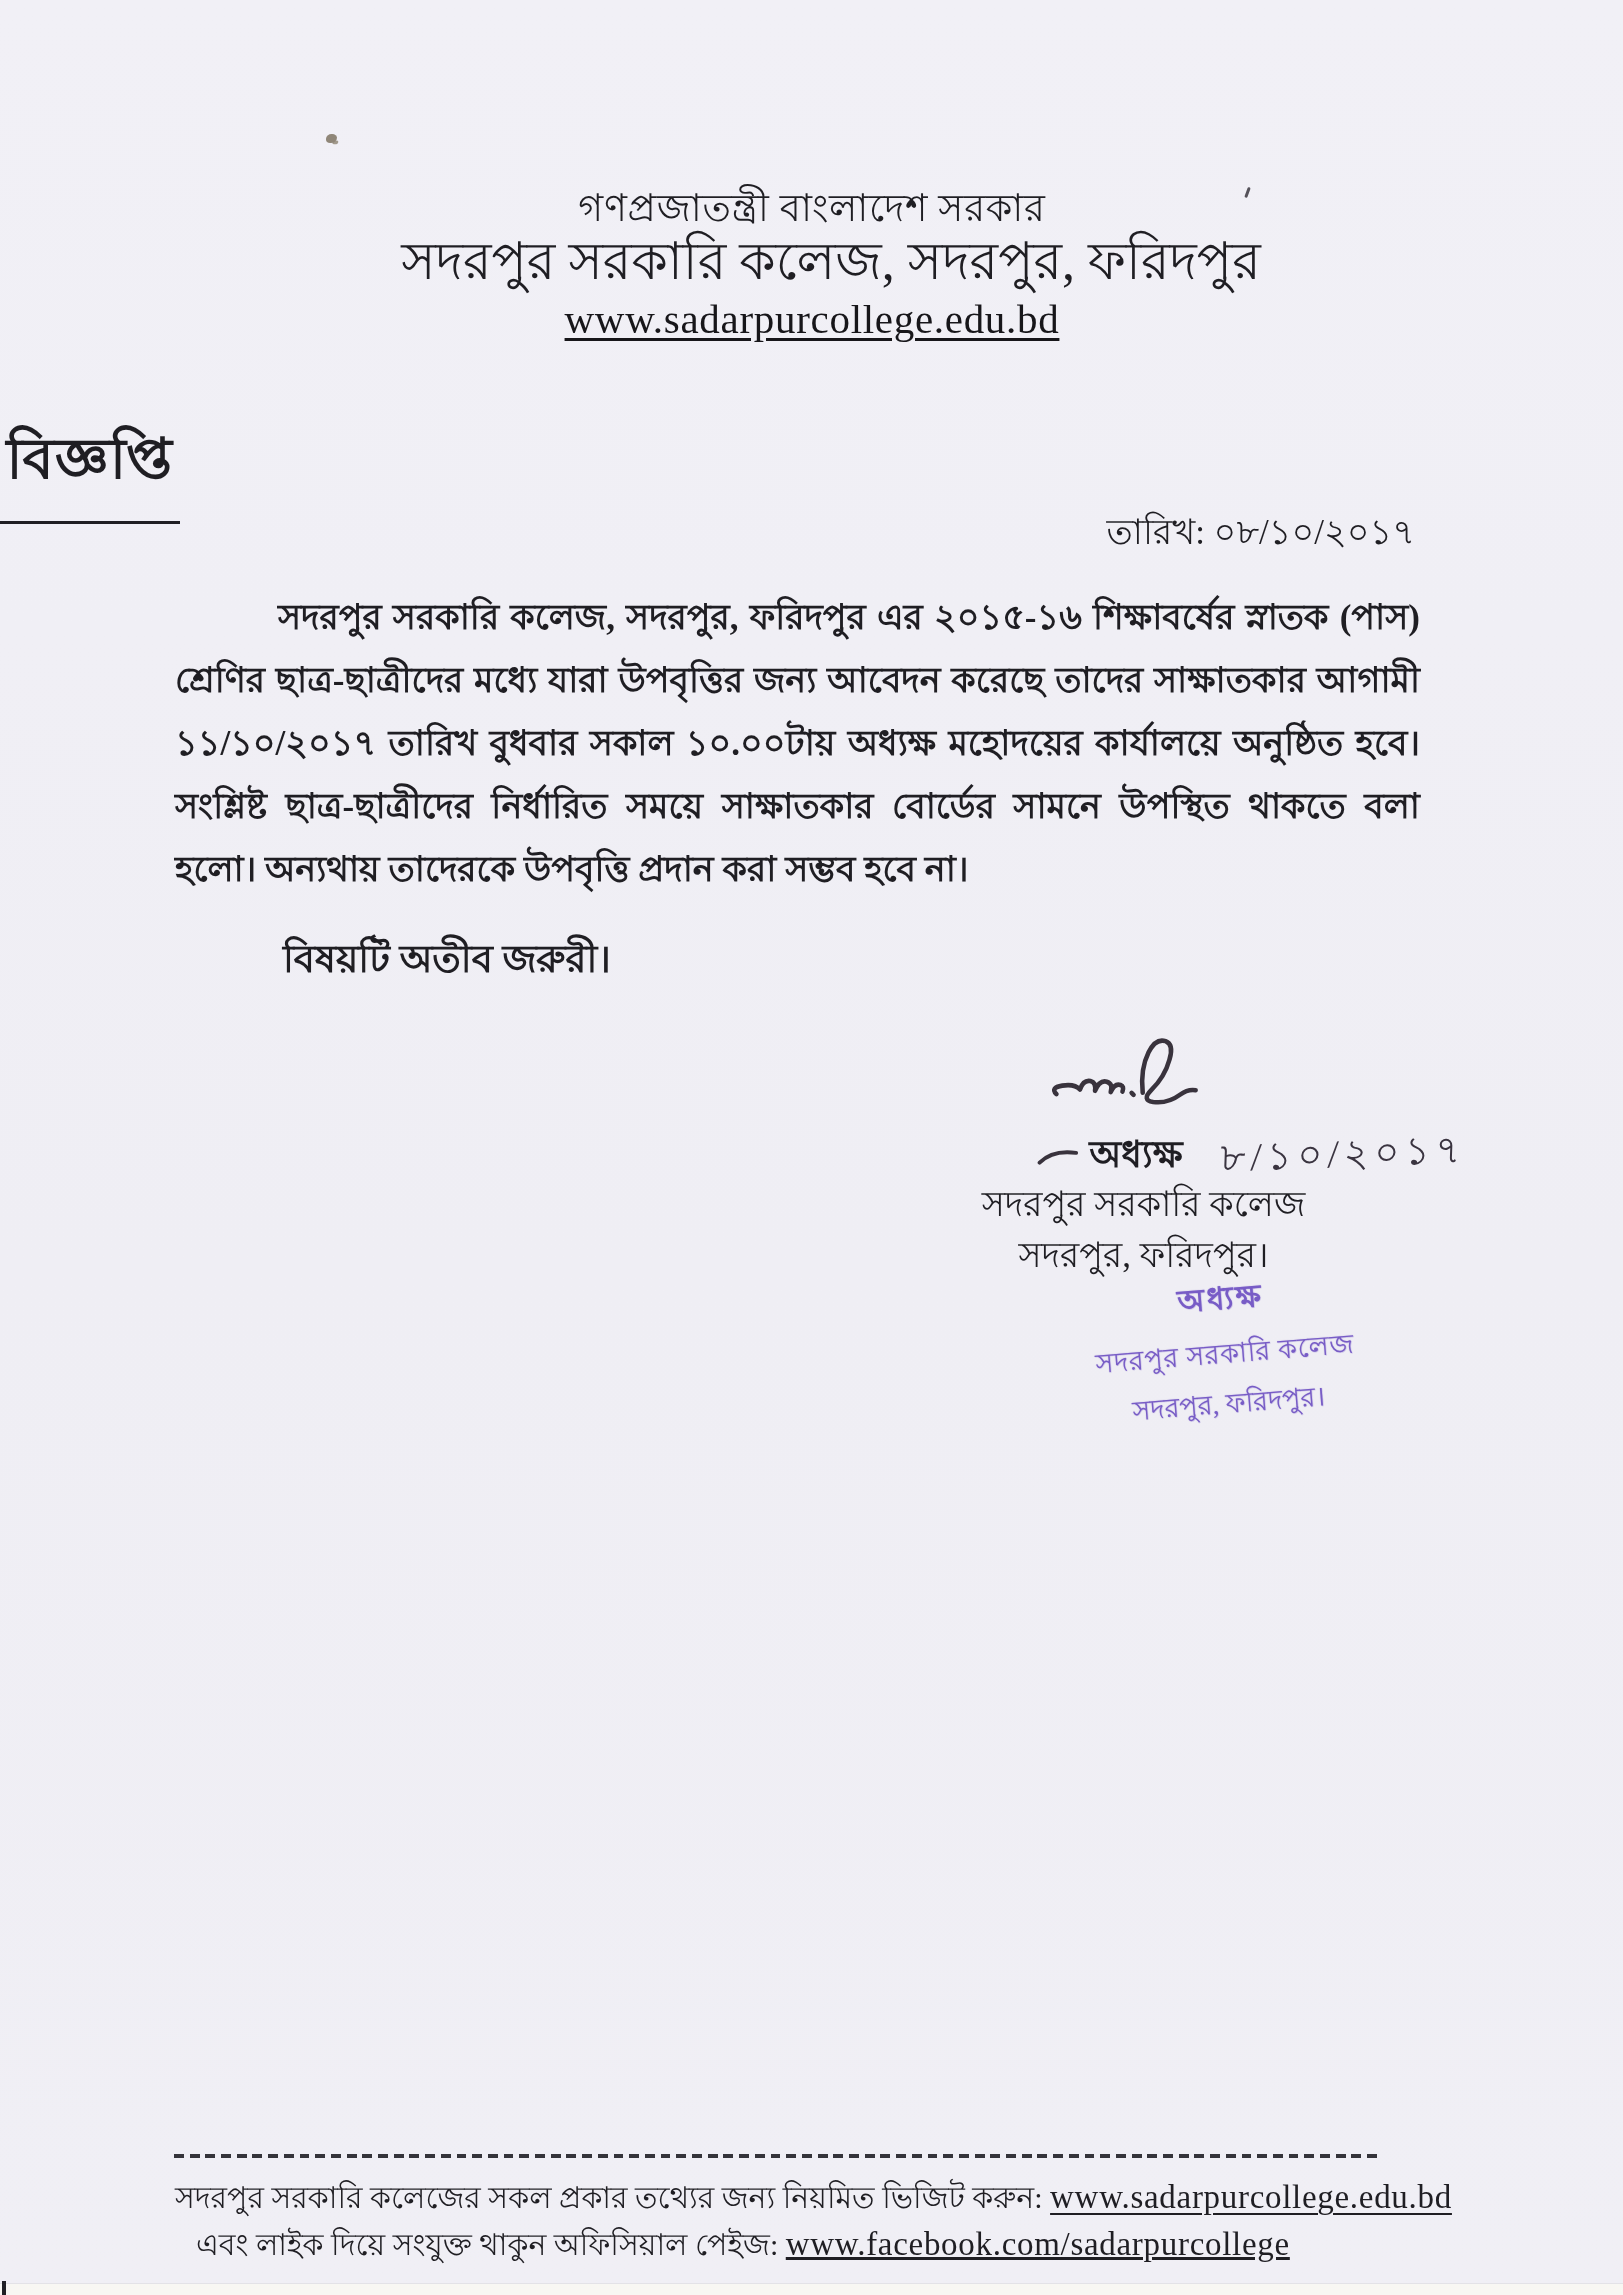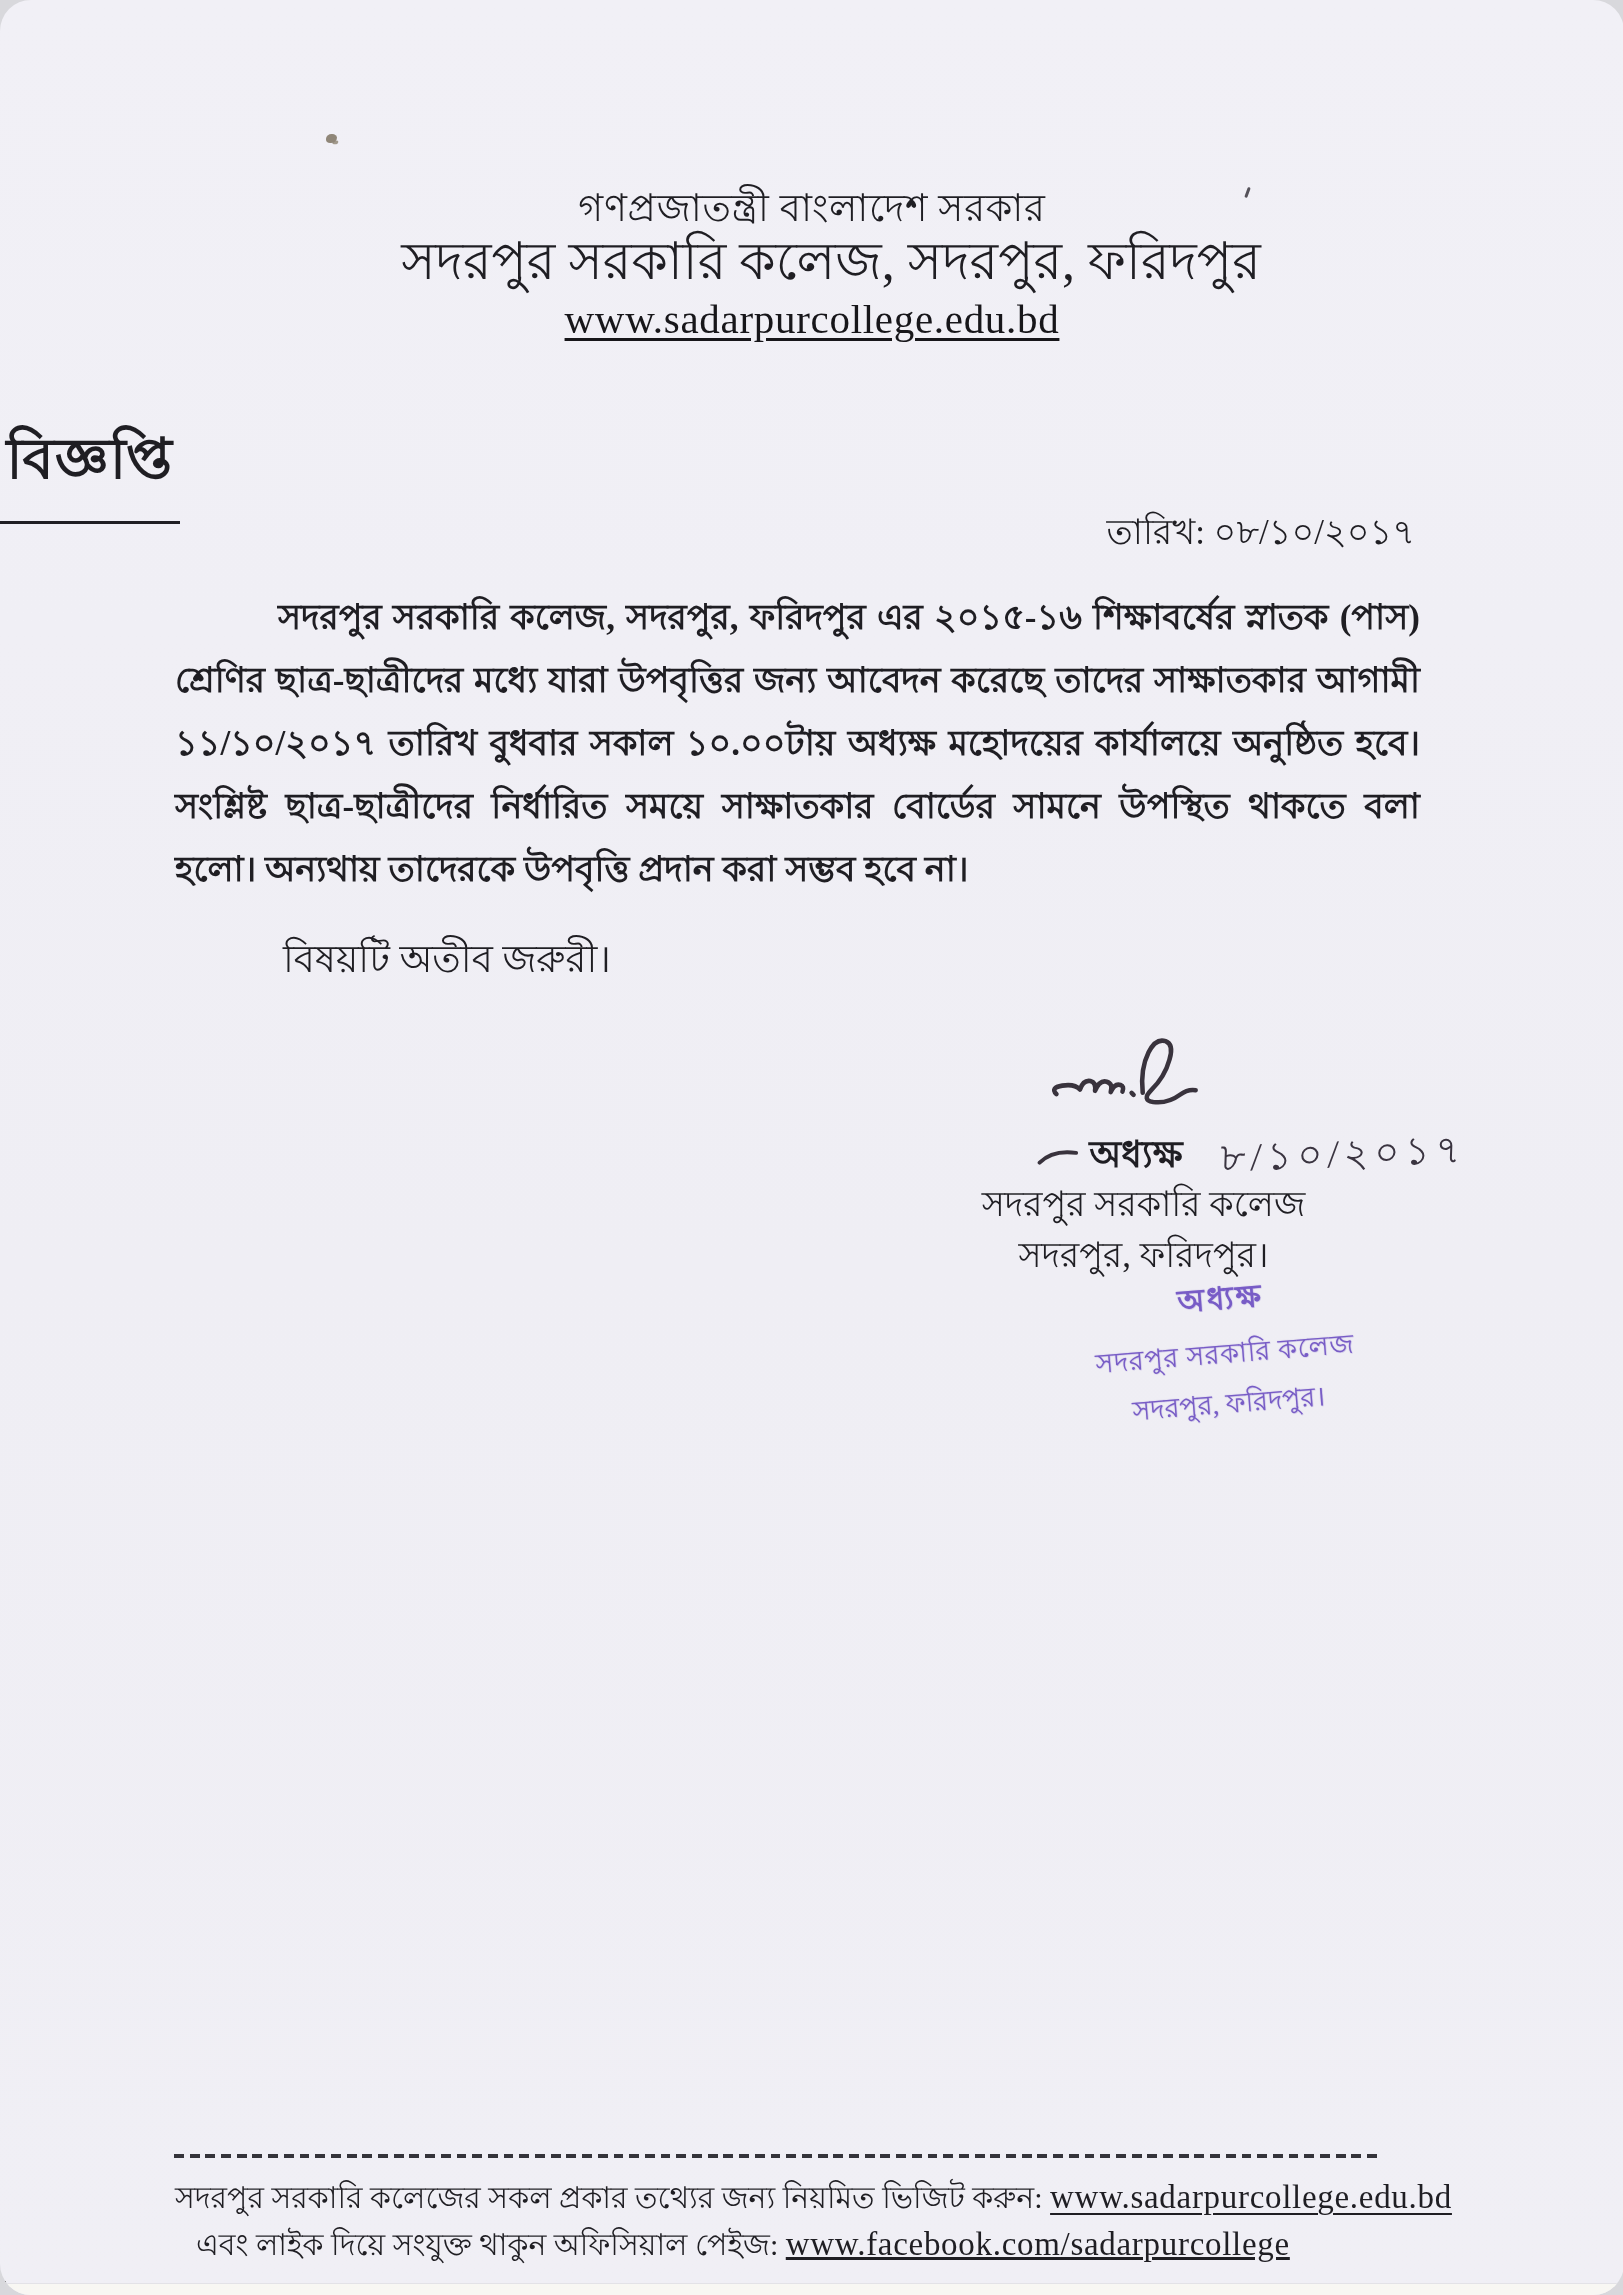--- a/index.html
+++ b/index.html
@@ -7,21 +7,20 @@
     background:#d8d8dc;
     font-family:"Liberation Serif","DejaVu Serif",serif;
   }
   .page{
     position:relative;
     width:1624px;height:2295px;
     margin:0 auto;
     background:linear-gradient(180deg,#f1f0f6 0%,#efeef4 55%,#f0eff5 100%);
     color:#1f1e23;
     overflow:hidden;
-    border-radius:31px;
   }
   
   .letterhead{position:absolute;top:181px;left:0;width:100%;text-align:center;}
   .lh1{font-size:38px;line-height:54px;letter-spacing:0.7px;}
   .lh2{font-size:37px;line-height:52px;}
   .lh3{font-size:52px;line-height:54px;padding-left:38px;}
   .lhurl{
     font-size:41px;line-height:58px;margin-top:1.3px;
     font-family:"Liberation Serif",serif;
     text-decoration:underline;
@@ -38,21 +37,21 @@
   
   .date-line{position:absolute;top:505px;right:209px;font-size:35px;}
   
   .body-par{
     position:absolute;top:586px;left:175px;width:1245px;margin:0;
     font-size:35px;line-height:63px;
     text-align:justify;text-align-last:left;
     text-indent:103px;
     font-weight:bold;
   }
-  .emphasis{position:absolute;top:929px;left:283px;font-size:38px;font-weight:normal;}
+  .emphasis{position:absolute;top:929px;left:283px;font-size:38px;font-weight:bold;}
   
   .sig-scribble{position:absolute;left:1046px;top:1030px;width:281px;height:108px;}
   .sig-scribble path{fill:none;stroke:#39333d;stroke-width:7;stroke-linecap:round;stroke-linejoin:round;}
   .sig-row{position:absolute;left:1037px;top:1123px;display:flex;align-items:baseline;}
   .sig-tick{width:43px;height:25px;margin-right:9.2px;align-self:center;}
   .sig-tick path{fill:none;stroke:#39333d;stroke-width:6;stroke-linecap:round;}
   .designation{font-size:37px;font-weight:600;}
   .hand-date{
     font-size:39px;margin-left:37px;color:#3a3440;
     transform:rotate(-2deg) skewX(-4deg);display:inline-block;

